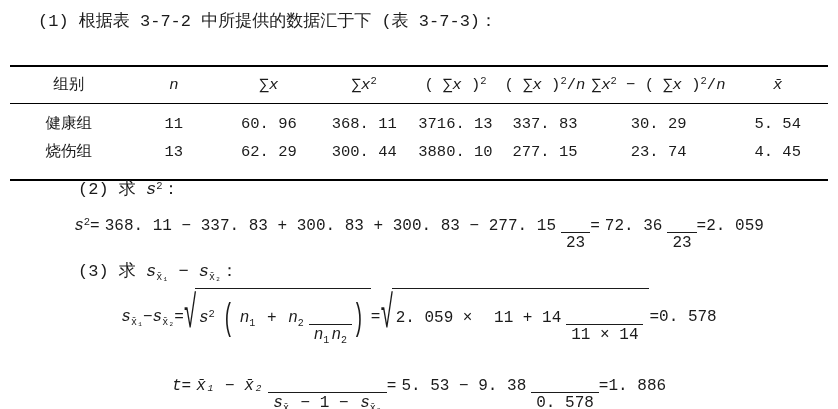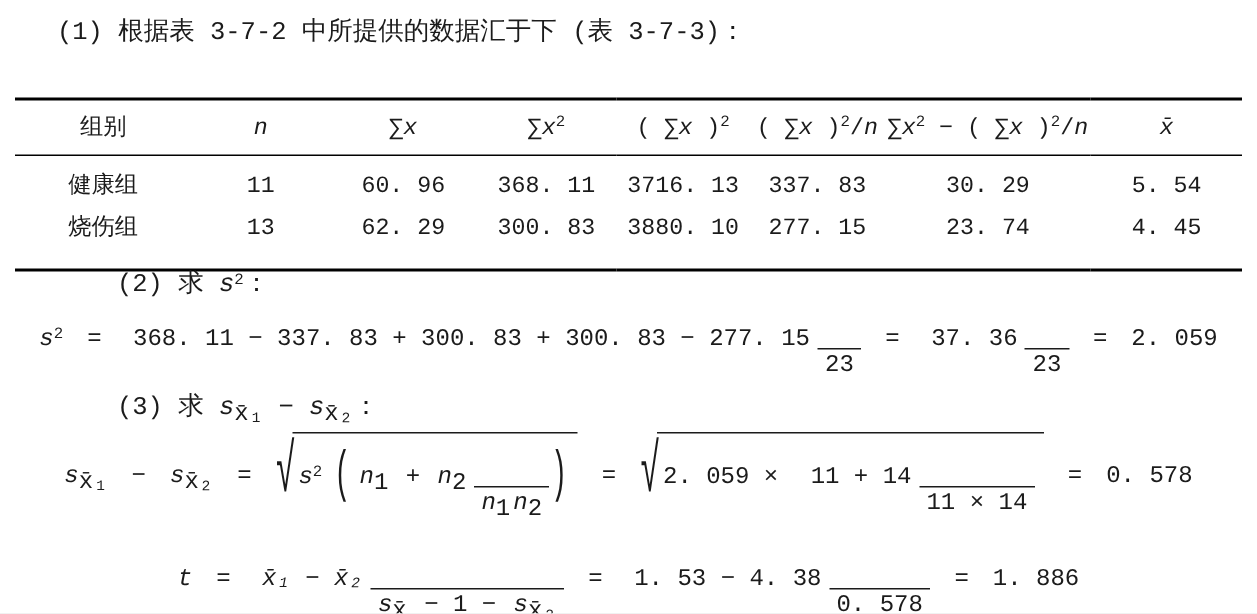--- a/index.html
+++ b/index.html
@@ -17,29 +17,29 @@
     border-top:2.5px solid #000;border-bottom:2.5px solid #000;
   }
   .data-table thead th{font-weight:400;padding:7px 2px 8px;border-bottom:1.5px solid #000;}
   .data-table tbody tr:first-child td{padding-top:9px;}
   .data-table tbody tr:last-child td{padding-bottom:17px;}
   .data-table tbody td{padding:3px 2px 4px;}
 
   .sec-head{position:absolute;left:38px;font-size:17px;margin-left:40px;}
   .formula{
     position:absolute;left:0;width:100%;
-    display:flex;justify-content:center;align-items:center;gap:16px;
+    display:flex;justify-content:center;align-items:center;gap:0;
     font-size:16px;
   }
 
   
   .mt{white-space:pre;}
   .it,.mb{font-style:italic;}
   .msup{font-size:10.5px;line-height:0;vertical-align:5px;}
-  .msub{font-size:16px;line-height:0;vertical-align:-4px;}
+  .msub{font-size:10px;line-height:0;vertical-align:-4px;}
   .frac{display:inline-flex;flex-direction:row;align-items:center;text-align:center;}
   .frac .num{display:inline-flex;align-items:center;justify-content:center;padding:0 5px 1px;gap:2px;}
   .frac .den{display:inline-flex;align-items:center;justify-content:center;border-top:1.3px solid #1b1b1b;padding:1px 5px 0;gap:2px;margin-top:32px;}
   .sqrt{display:inline-flex;align-items:center;}
   .rsign{display:inline-block;font-size:22px;line-height:1;margin-right:-2px;transform-origin:50% 50%;}
   .radicand{display:inline-flex;align-items:center;gap:7px;border-top:1.4px solid #1b1b1b;padding:3px 6px 1px 4px;}
   .pgroup{display:inline-flex;align-items:center;}
   .bigp{display:inline-block;font-size:18px;line-height:1;transform-origin:50% 50%;margin:0 1px;}
   .pinner{display:inline-flex;align-items:center;}
 </style>
@@ -82,21 +82,21 @@
           <td>368. 11</td>
           <td>3716. 13</td>
           <td>337. 83</td>
           <td>30. 29</td>
           <td>5. 54</td>
         </tr>
         <tr>
           <td>烧伤组</td>
           <td>13</td>
           <td>62. 29</td>
-          <td>300. 83</td>
+          <td>300. 44</td>
           <td>3880. 10</td>
           <td>277. 15</td>
           <td>23. 74</td>
           <td>4. 45</td>
         </tr>
       </tbody>
   </table>
 
   <div class="sec-head" style="top:177px"><span class="mt">(2) 求 </span><span class="mt"><span class="mb">s</span><sup class="msup">2</sup></span><span class="mt">：</span></div>
   <div class="formula" style="top:200px">
@@ -106,21 +106,21 @@
         <span class="num">
           <span class="mt">368. 11 − 337. 83 + 300. 83 + 300. 83 − 277. 15</span>
         </span>
         <span class="den">
           <span class="mt">23</span>
         </span>
       </span>
       <span class="mt">=</span>
       <span class="frac">
         <span class="num">
-          <span class="mt">37. 36</span>
+          <span class="mt">72. 36</span>
         </span>
         <span class="den">
           <span class="mt">23</span>
         </span>
       </span>
       <span class="mt">=</span>
       <span class="mt">2. 059</span>
     </div>
 
   <div class="sec-head" style="top:259px"><span class="mt">(3) 求 </span><span class="mt"><span class="mb">s</span><sub class="msub">x̄₁</sub></span><span class="mt"> − </span><span class="mt"><span class="mb">s</span><sub class="msub">x̄₂</sub></span><span class="mt">：</span></div>
@@ -180,21 +180,21 @@
         </span>
         <span class="den">
           <span class="mt"><span class="mb">s</span><sub class="msub">x̄</sub></span>
           <span class="mt"> − 1 − </span>
           <span class="mt"><span class="mb">s</span><sub class="msub">x̄₂</sub></span>
         </span>
       </span>
       <span class="mt">=</span>
       <span class="frac">
         <span class="num">
-          <span class="mt">1. 53 − 4. 38</span>
+          <span class="mt">5. 53 − 9. 38</span>
         </span>
         <span class="den">
           <span class="mt">0. 578</span>
         </span>
       </span>
       <span class="mt">=</span>
       <span class="mt">1. 886</span>
     </div>
 
 </div>

